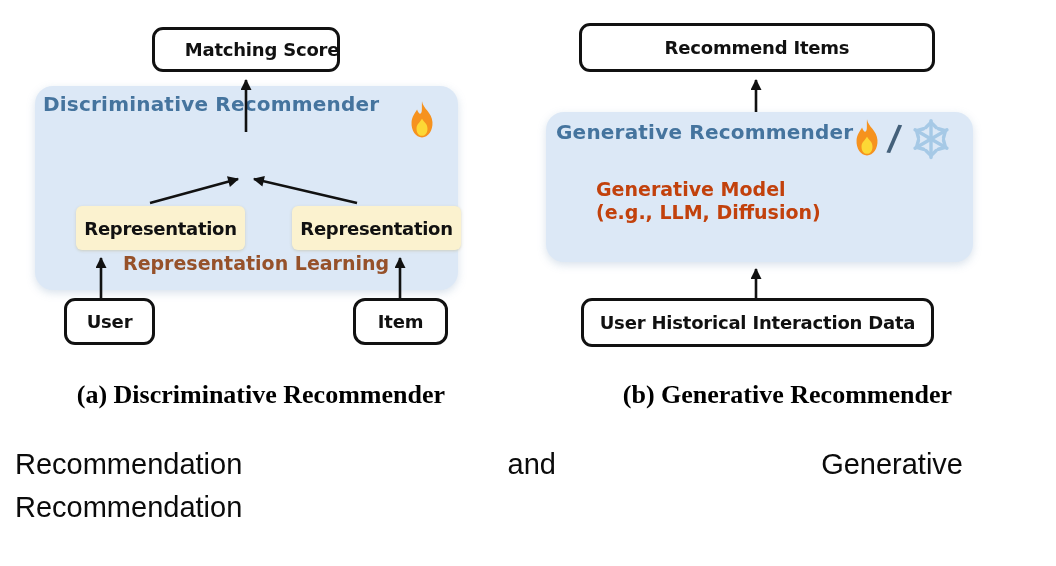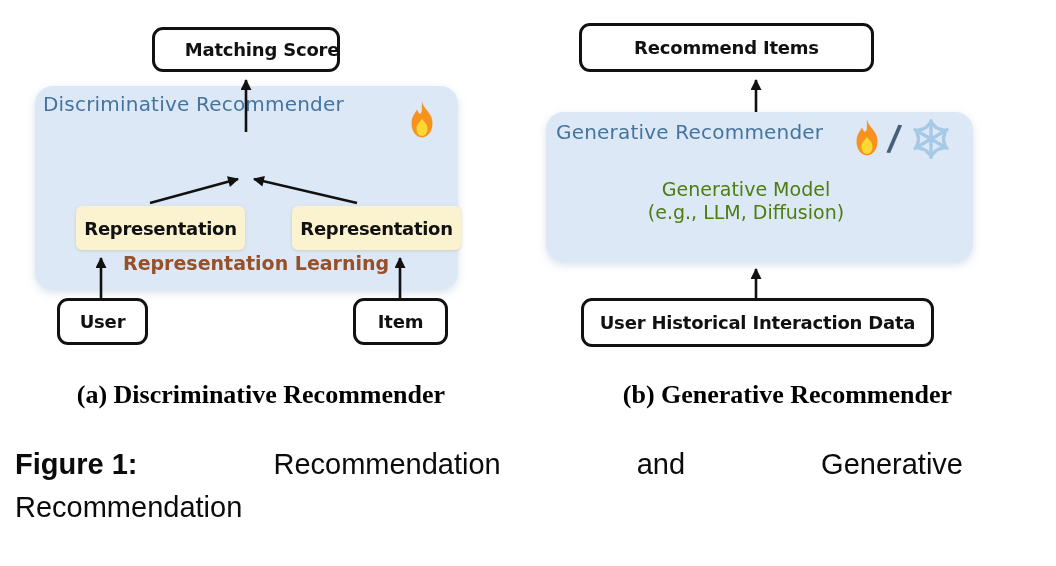--- a/index.html
+++ b/index.html
@@ -17,27 +17,27 @@
     font-weight:bold; color:#111111; font-size:18px; white-space:nowrap;
     letter-spacing:-0.2px; box-sizing:border-box;
   }
   .ybox {
     position:absolute; background:#fbf2cf; border-radius:6px;
     display:flex; align-items:center; justify-content:center;
     font-weight:bold; color:#111111; font-size:18px; white-space:nowrap;
     letter-spacing:-0.3px; box-shadow:0 1px 3px rgba(170,150,80,.30);margin-left:16px;
   }
   .plabel {
-    position:absolute; font-weight:normal; font-size:20px; color:#45749e;
+    position:absolute; font-weight:bold; font-size:20px; color:#45749e;
     white-space:nowrap; letter-spacing:0.2px;
   }
   .brown { color:#96512a; }
   .model-label {
-    position:absolute; font-weight:normal; font-size:19px; color:#4d7c0f;
-    text-align:center; line-height:23px; white-space:nowrap;
+    position:absolute; font-weight:bold; font-size:19px; color:#c2410c;
+    line-height:23px; white-space:nowrap;
   }
   .rl-label {
     position:absolute; font-weight:bold; font-size:19px; color:#96512a;
     text-align:center; white-space:nowrap;
   }
   .subcap {
     position:absolute; font-family:Liberation Serif, serif; font-weight:bold;
     font-size:26px; color:#000000; text-align:right; white-space:nowrap;
   }
   .icon { position:absolute; }
@@ -113,32 +113,31 @@
       <line x1="101" y1="299" x2="101" y2="258" marker-end="url(#arrow)"></line>
       <line x1="400" y1="299" x2="400" y2="258" marker-end="url(#arrow)"></line>
       <line x1="756" y1="112" x2="756" y2="80" marker-end="url(#arrow)"></line>
       <line x1="756" y1="299" x2="756" y2="269" marker-end="url(#arrow)"></line>
     </g>
   </svg>
 
   <div class="wbox" style="left:152px; top:27px; width:188px; height:45px;padding-left:32px;">Matching Score</div>
   <div class="ybox" style="left:60px; top:206px; width:169px; height:44px;">Representation</div>
   <div class="ybox" style="left:276px; top:206px; width:169px; height:44px;">Representation</div>
-  <div class="wbox" style="left:57px; top:298px; width:91px; height:47px;">User</div>
-  <div class="wbox" style="left:353px; top:298px; width:95px; height:47px;">Item</div>
+  <div class="wbox" style="left:64px; top:298px; width:91px; height:47px;">User</div>
+  <div class="wbox" style="left:353px; top:298px; width:95px; height:47px;border-radius:12px;">Item</div>
 
-  <div class="wbox" style="left:579px; top:23px; width:295px; height:49px;">Recommend Items</div>
+  <div class="wbox" style="left:579px; top:23px; width:356px; height:49px;">Recommend Items</div>
   <div class="wbox" style="left:581px; top:298px; width:353px; height:49px;">User Historical Interaction Data</div>
 
   <div class="subcap" style="left:45px; top:380px; width:400px;">(a) Discriminative Recommender</div>
   <div class="subcap" style="left:552px; top:380px; width:400px;">(b) Generative Recommender</div>
 
   <div class="caption">
     <div class="cap-line1">
-      <span class="cap-label">Figure 1:</span>
       <span>Recommendation</span>
       <span>and</span>
       <span>Generative</span>
     </div>
     <div class="cap-line2">Recommendation</div>
   </div>
 
 </div>
 
 </body></html>

